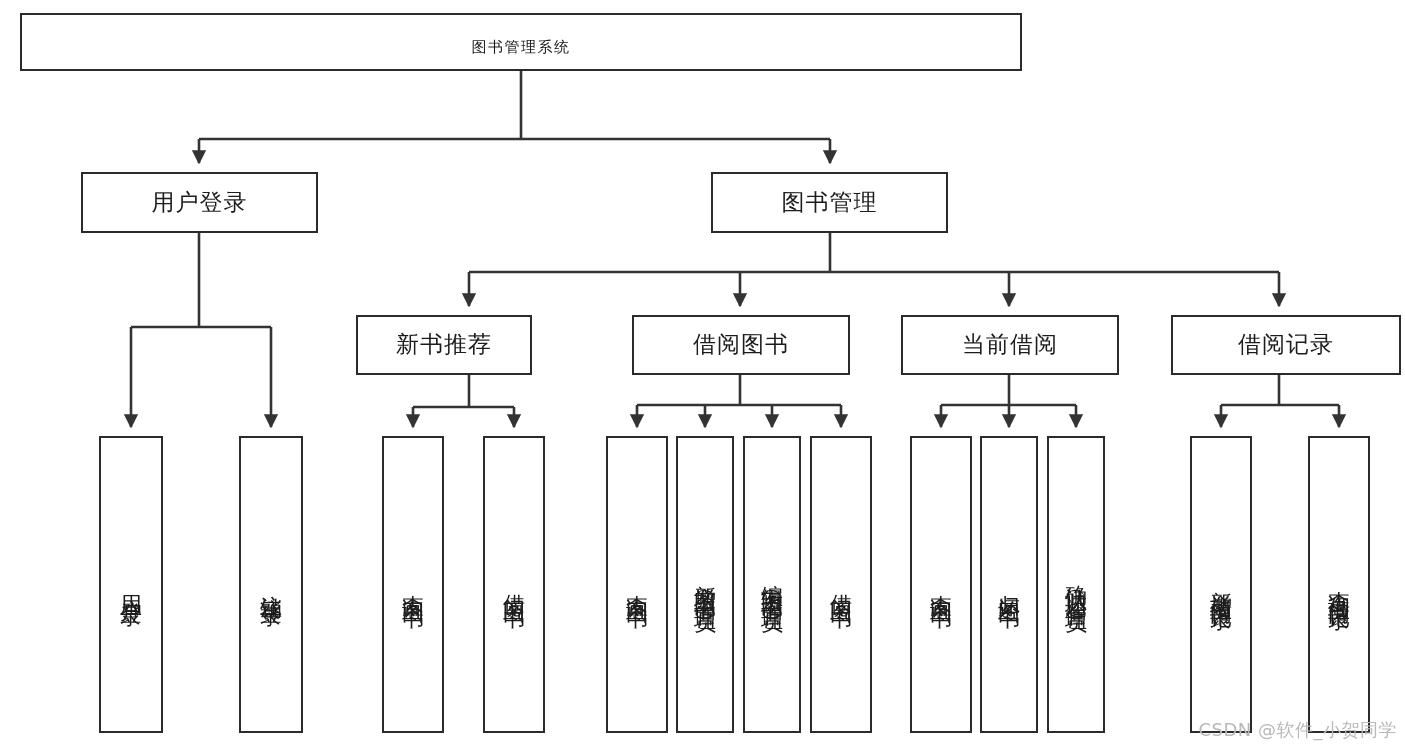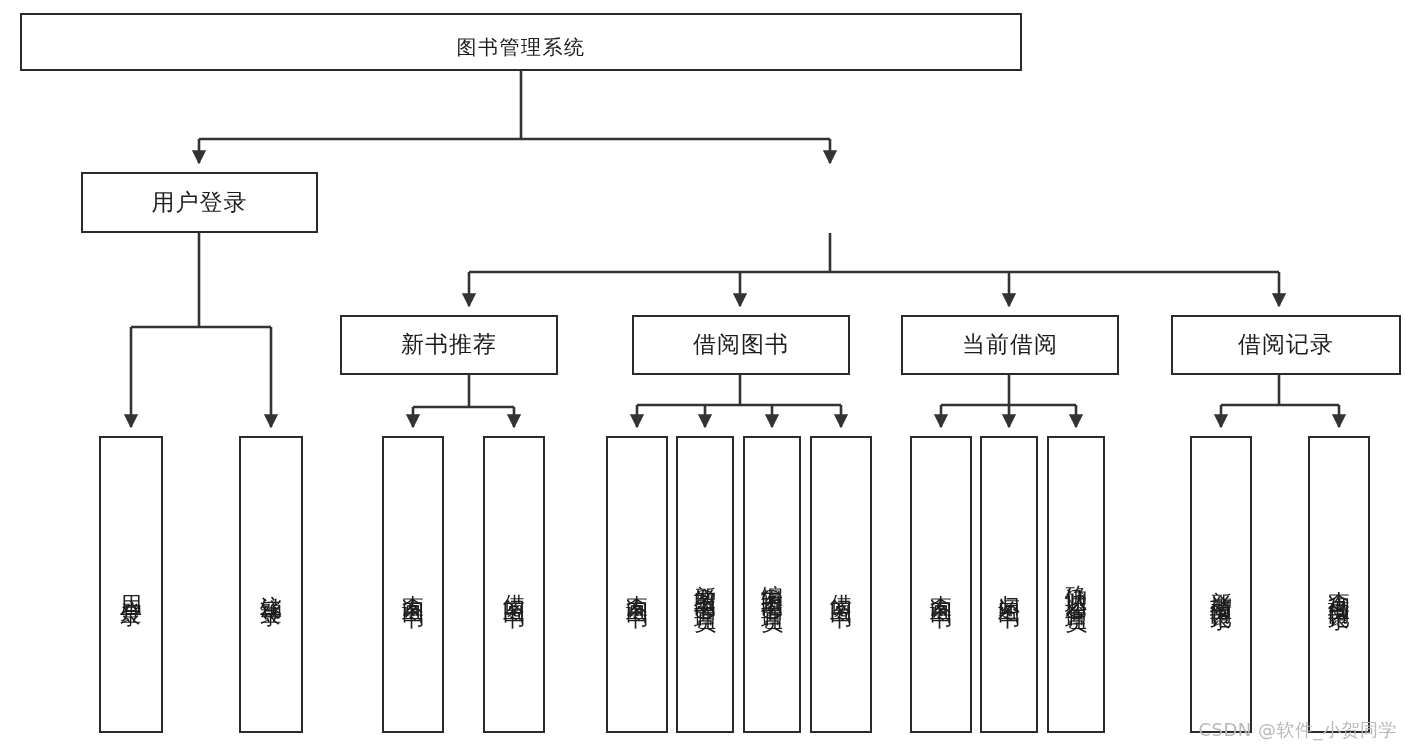--- a/index.html
+++ b/index.html
@@ -47,21 +47,21 @@
   }
   .node.vert .lbl{
     writing-mode:vertical-rl;
     text-orientation:upright;
     font-size:22px;
     letter-spacing:4px;
     line-height:1;
     white-space:nowrap;
   }
   .node.root .lbl{
-    font-size:20px;
+    font-size:15px;
     letter-spacing:1.5px;
     margin-top:12px;
   }
   .watermark{
     position:absolute;
     right:8px;
     bottom:5px;
     font-size:18px;
     color:#b9b9b9;
     letter-spacing:0.5px;
@@ -124,22 +124,25 @@
     </g>
   </svg>
 
   <div class="node horiz root" style="left:20px;top:13px;width:1002px;height:58px;">
     <span class="lbl">图书管理系统</span>
   </div>
 
   <div class="node horiz" style="left:81px;top:172px;width:237px;height:61px;">
     <span class="lbl">用户登录</span>
   </div>
+  <div class="node horiz" style="left:711px;top:172px;width:237px;height:61px;">
+    <span class="lbl">图书管理</span>
+  </div>
 
-  <div class="node horiz" style="left:340px;top:315px;width:218px;height:60px;">
+  <div class="node horiz" style="left:356px;top:315px;width:176px;height:60px;">
     <span class="lbl">新书推荐</span>
   </div>
   <div class="node horiz" style="left:632px;top:315px;width:218px;height:60px;">
     <span class="lbl">借阅图书</span>
   </div>
   <div class="node horiz" style="left:901px;top:315px;width:218px;height:60px;">
     <span class="lbl">当前借阅</span>
   </div>
   <div class="node horiz" style="left:1171px;top:315px;width:230px;height:60px;">
     <span class="lbl">借阅记录</span>

